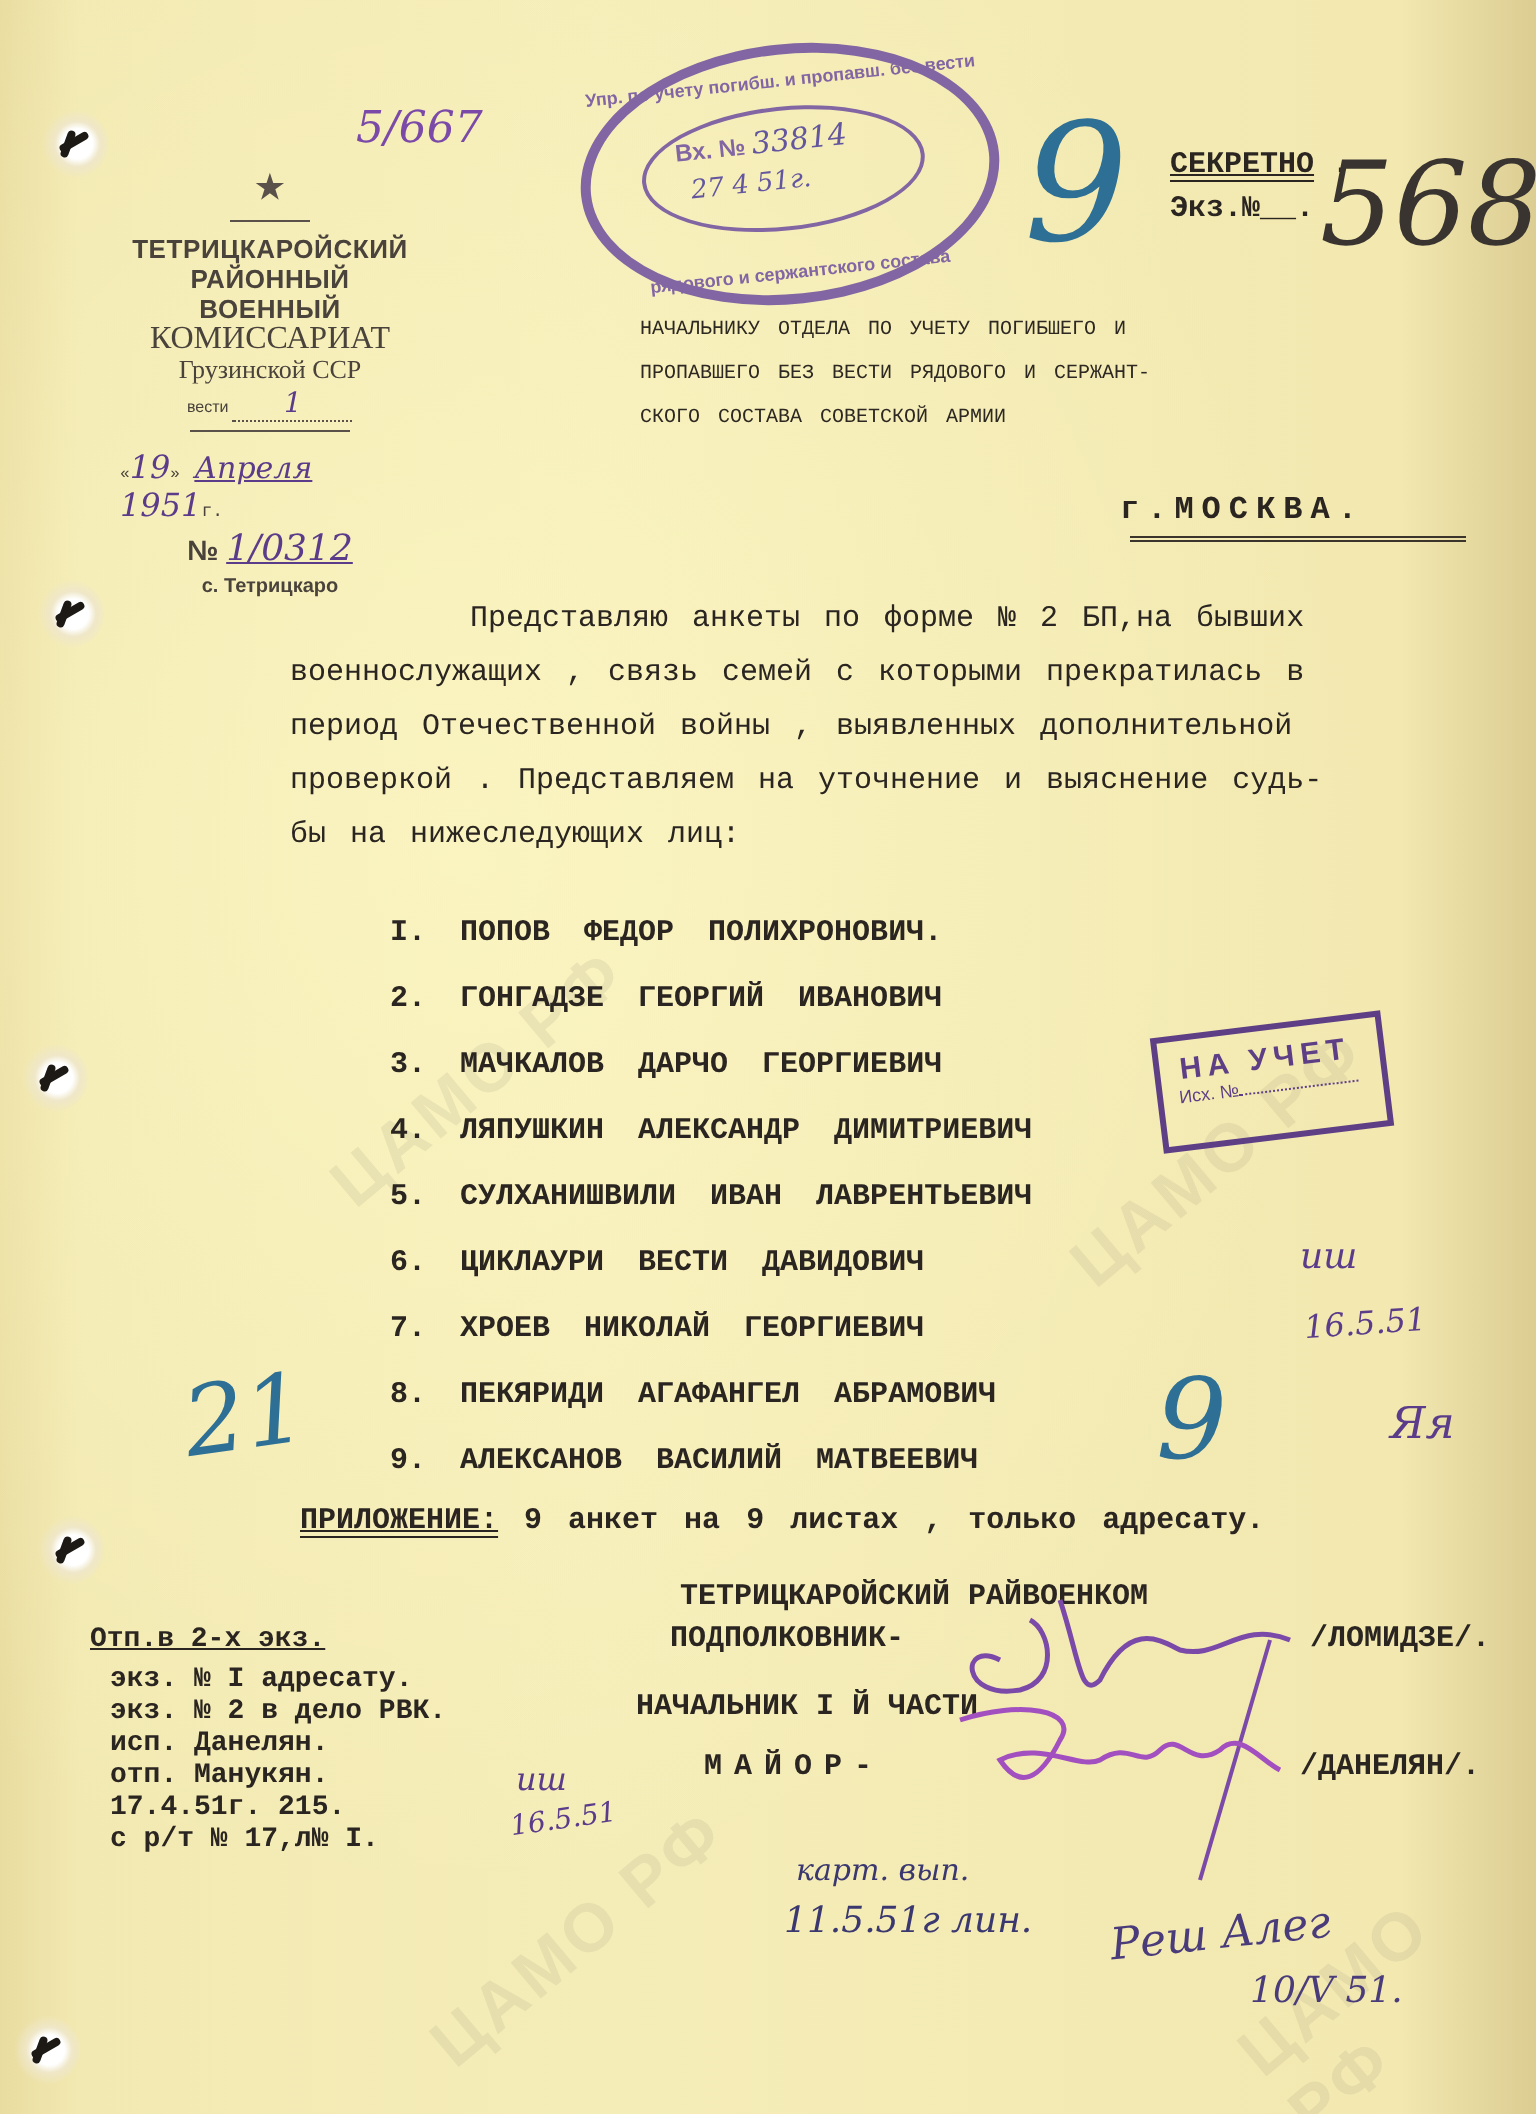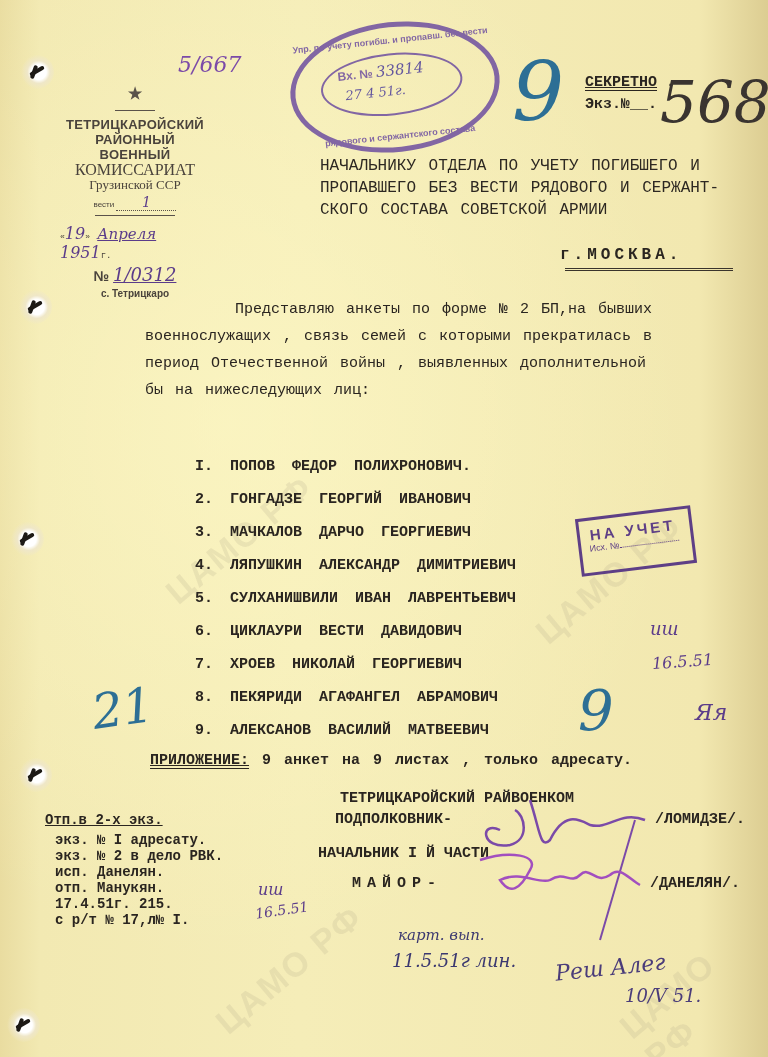--- a/index.html
+++ b/index.html
@@ -60,21 +60,21 @@
   }
   .stamp .ring-top { top: 8px; }
   .stamp .ring-bot { bottom: 6px; }
   .stamp .vx { position: absolute; left: 44px; top: 34px; font-family: "Liberation Sans", sans-serif; font-weight: bold; font-size: 12px; color: #6e4fa0; }
   .stamp .vx .hwn { font-family: "DejaVu Serif", serif; font-style: italic; font-weight: normal; font-size: 15px; color: #4a3c9a; }
   .stamp .dt { position: absolute; left: 50px; top: 56px; font-family: "DejaVu Serif", serif; font-style: italic; font-size: 13px; color: #4a3c9a; }
 
   .secret { position: absolute; left: 585px; top: 72px; font-size: 15px; font-weight: bold; line-height: 22px; }
   .secret .u { text-decoration: underline; text-decoration-style: double; }
 
-  .addressee { position: absolute; left: 320px; top: 155px; font-family: "Liberation Mono", monospace; font-size: 16px; line-height: 22px; color: #2d2822; word-spacing: 3px; }
+  .addressee { position: absolute; left: 320px; top: 155px; font-family: "Liberation Mono", monospace; font-size: 10px; line-height: 22px; color: #2d2822; word-spacing: 3px; }
   .city { position: absolute; left: 560px; top: 246px; font-size: 16px; font-weight: bold; letter-spacing: 4px; }
   .city-rule { position: absolute; left: 565px; top: 268px; width: 168px; border-top: 3px double #3a342c; }
 
   .body-text { position: absolute; left: 145px; top: 296px; width: 600px; font-size: 15px; line-height: 27px; word-spacing: 3px; }
   .body-text .para { text-indent: 90px; }
 
   .list { position: absolute; left: 195px; top: 450px; font-size: 15px; font-weight: bold; word-spacing: 8px; }
   .list .row { height: 33px; line-height: 33px; }
 
   .uchet {
@@ -167,20 +167,21 @@
   <div>ПРОПАВШЕГО  БЕЗ ВЕСТИ РЯДОВОГО И СЕРЖАНТ-</div>
   <div>СКОГО  СОСТАВА  СОВЕТСКОЙ АРМИИ</div>
 </div>
 <div class="city">г.МОСКВА.</div>
 <div class="city-rule"></div>
 
 <div class="body-text">
   <div class="para">Представляю анкеты по форме № 2 БП,на бывших</div>
   <div>военнослужащих , связь семей с которыми прекратилась в</div>
   <div>период Отечественной войны , выявленных дополнительной</div>
+  <div>проверкой . Представляем на уточнение и выяснение судь-</div>
   <div>бы на нижеследующих лиц:</div>
 </div>
 
 <div class="list">
   <div class="row"><span>I.</span> <span>ПОПОВ  ФЕДОР  ПОЛИХРОНОВИЧ.</span></div>
   <div class="row"><span>2.</span> <span>ГОНГАДЗЕ  ГЕОРГИЙ  ИВАНОВИЧ</span></div>
   <div class="row"><span>3.</span> <span>МАЧКАЛОВ  ДАРЧО  ГЕОРГИЕВИЧ</span></div>
   <div class="row"><span>4.</span> <span>ЛЯПУШКИН  АЛЕКСАНДР  ДИМИТРИЕВИЧ</span></div>
   <div class="row"><span>5.</span> <span>СУЛХАНИШВИЛИ  ИВАН  ЛАВРЕНТЬЕВИЧ</span></div>
   <div class="row"><span>6.</span> <span>ЦИКЛАУРИ  ВЕСТИ  ДАВИДОВИЧ</span></div>

